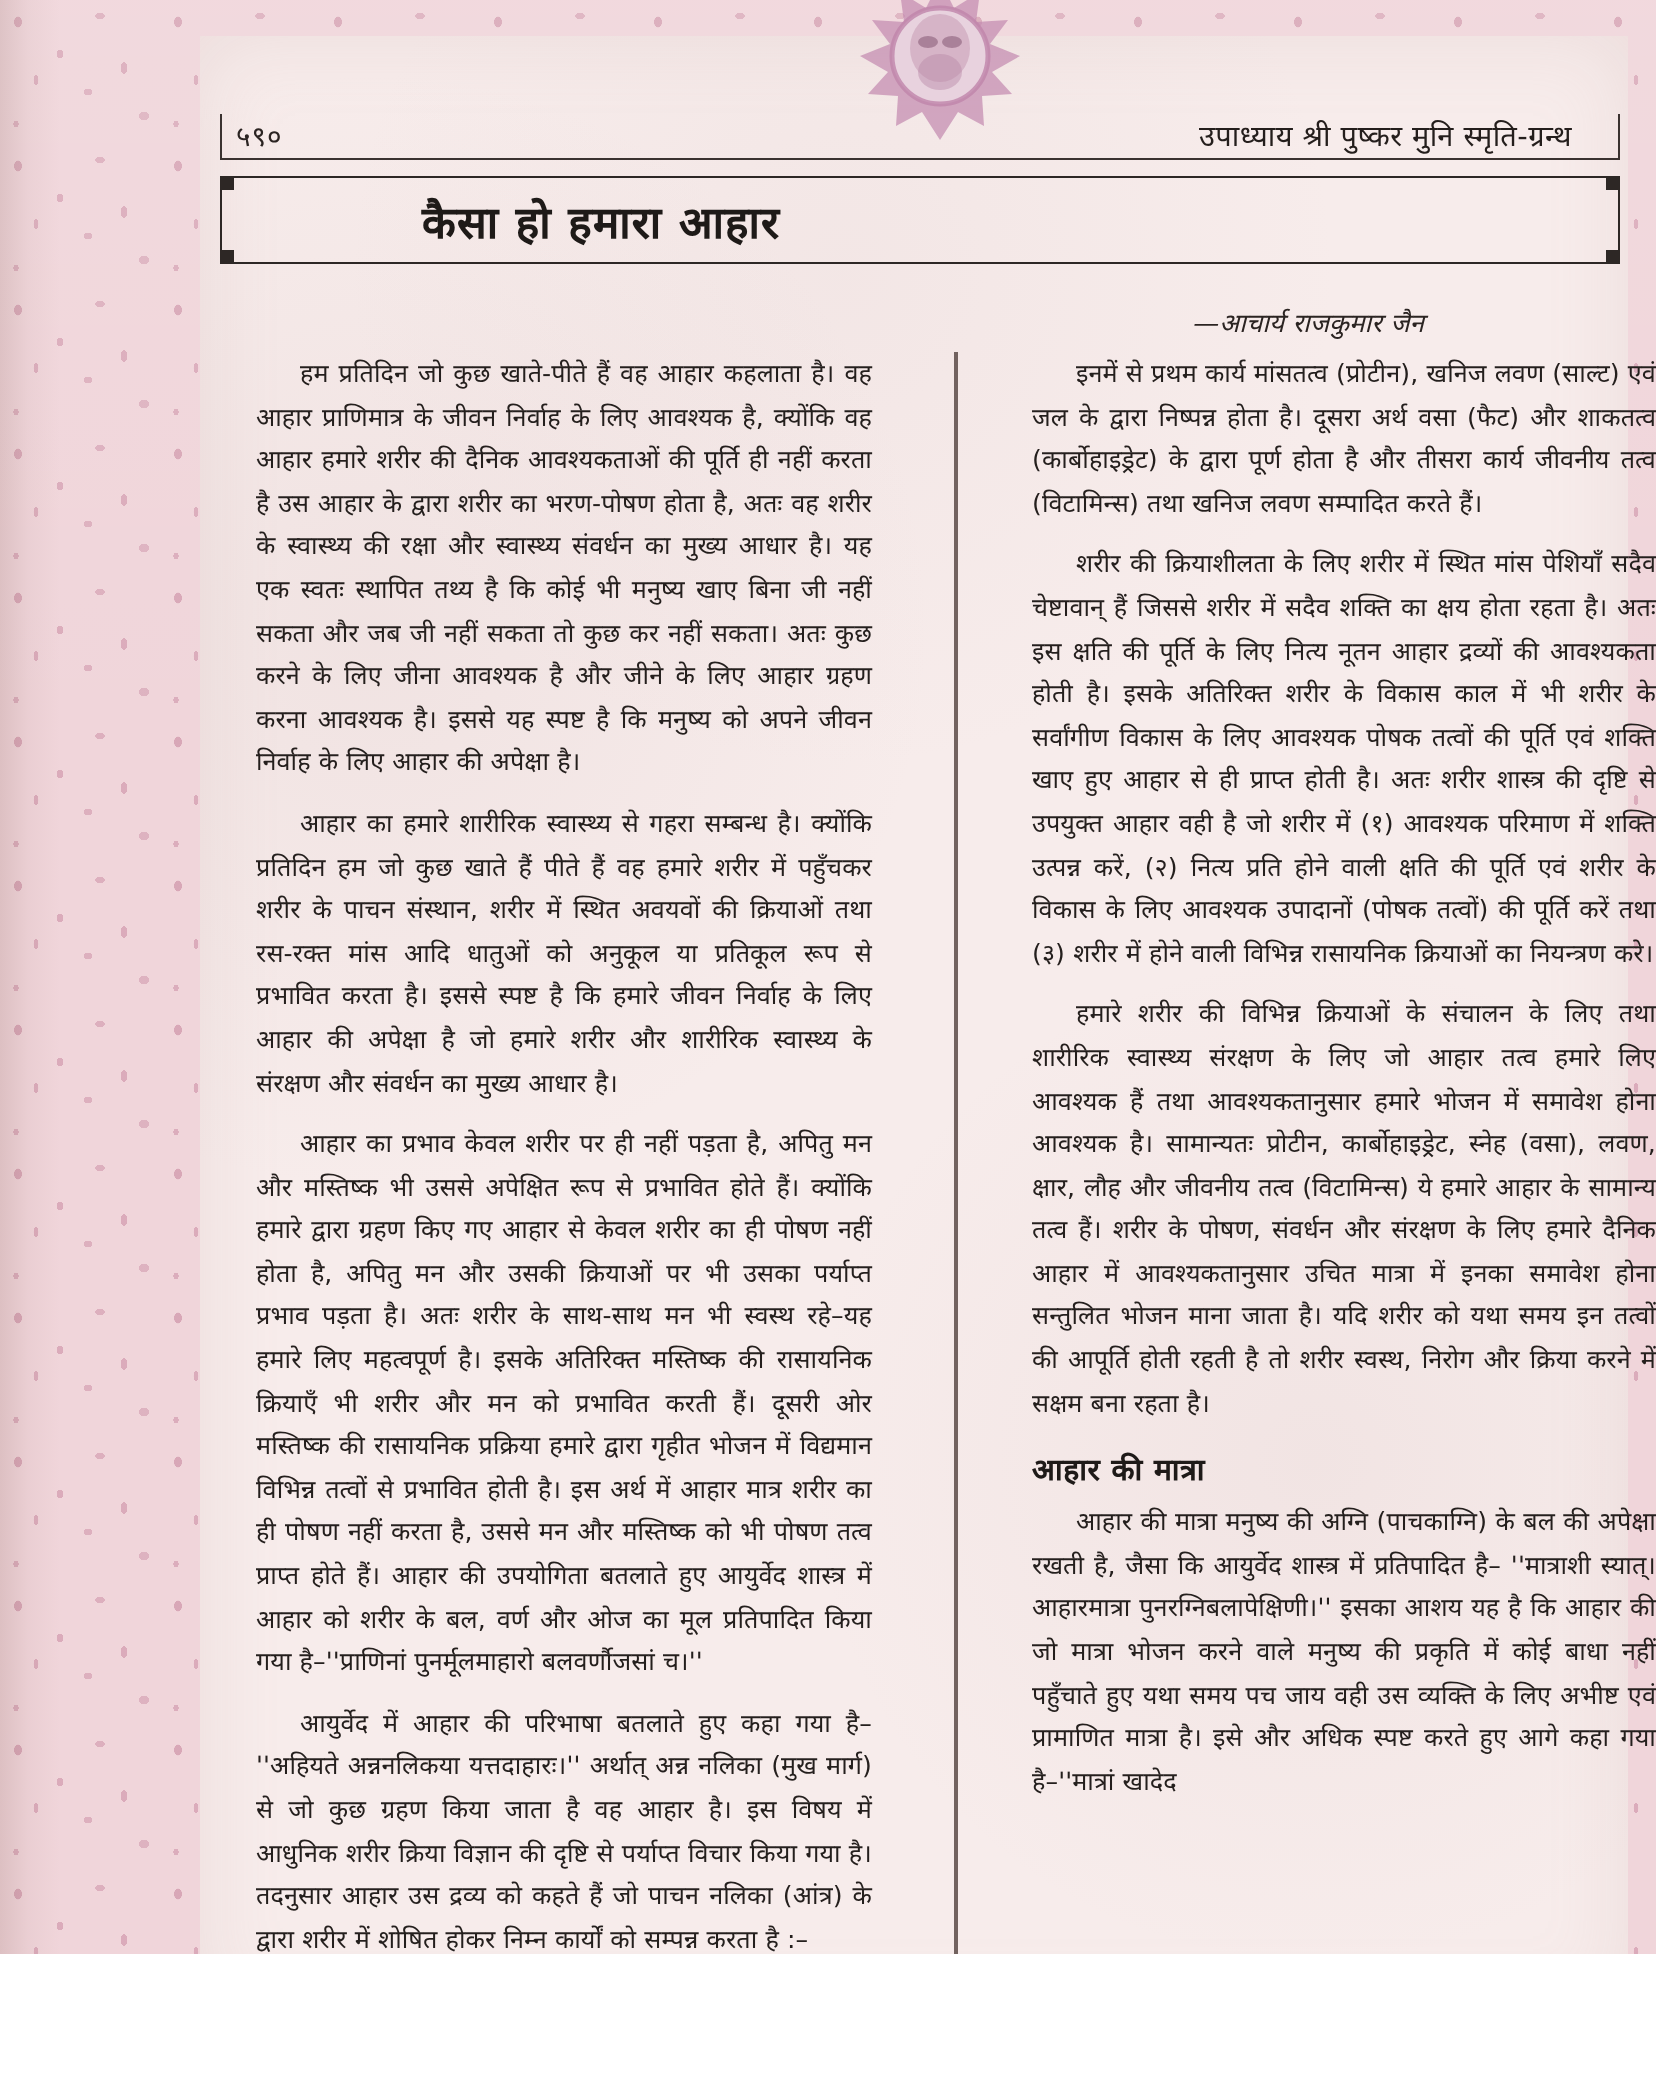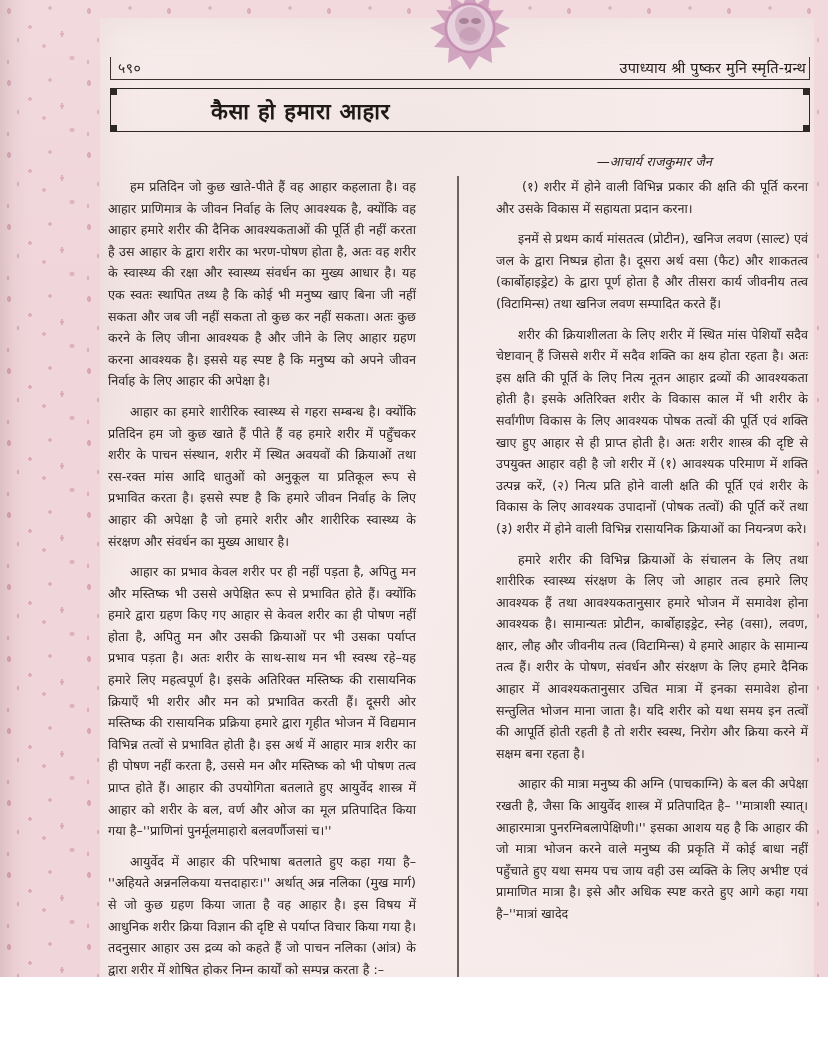--- a/index.html
+++ b/index.html
@@ -110,21 +110,21 @@
     font-family: "DejaVu Sans", sans-serif;
     font-size: 14px;
     color: #2b2422;
     padding-left: 8px;
     letter-spacing: .5px;
   }
   .book-title {
     font-family: "DejaVu Sans", sans-serif;
     font-size: 14.5px;
     color: #241e1c;
-    padding-right: 4px;
+    padding-right: 24px;
     letter-spacing: .2px;
   }
 
   
   .title-box {
     position: absolute;
     left: 110px;
     top: 88px;
     width: 700px;
     height: 44px;
@@ -161,21 +161,21 @@
     font-family: "DejaVu Sans", sans-serif;
     font-style: italic;
     font-size: 13px;
     color: #2b2422;
     margin-top: 12px;
   }
 
   
   .columns {
     position: absolute;
-    left: 108px;
+    left: 128px;
     top: 176px;
     width: 700px;
     height: 818px;
     display: flex;
     justify-content: center;
   }
   .col {
     width: 322px;
     box-sizing: border-box;
   }
@@ -289,26 +289,26 @@
       <p class="body">आहार का हमारे शारीरिक स्वास्थ्य से गहरा सम्बन्ध है। क्योंकि प्रतिदिन हम जो कुछ खाते हैं पीते हैं वह हमारे शरीर में पहुँचकर शरीर के पाचन संस्थान, शरीर में स्थित अवयवों की क्रियाओं तथा रस-रक्त मांस आदि धातुओं को अनुकूल या प्रतिकूल रूप से प्रभावित करता है। इससे स्पष्ट है कि हमारे जीवन निर्वाह के लिए आहार की अपेक्षा है जो हमारे शरीर और शारीरिक स्वास्थ्य के संरक्षण और संवर्धन का मुख्य आधार है।</p>
       <p class="body">आहार का प्रभाव केवल शरीर पर ही नहीं पड़ता है, अपितु मन और मस्तिष्क भी उससे अपेक्षित रूप से प्रभावित होते हैं। क्योंकि हमारे द्वारा ग्रहण किए गए आहार से केवल शरीर का ही पोषण नहीं होता है, अपितु मन और उसकी क्रियाओं पर भी उसका पर्याप्त प्रभाव पड़ता है। अतः शरीर के साथ-साथ मन भी स्वस्थ रहे–यह हमारे लिए महत्वपूर्ण है। इसके अतिरिक्त मस्तिष्क की रासायनिक क्रियाएँ भी शरीर और मन को प्रभावित करती हैं। दूसरी ओर मस्तिष्क की रासायनिक प्रक्रिया हमारे द्वारा गृहीत भोजन में विद्यमान विभिन्न तत्वों से प्रभावित होती है। इस अर्थ में आहार मात्र शरीर का ही पोषण नहीं करता है, उससे मन और मस्तिष्क को भी पोषण तत्व प्राप्त होते हैं। आहार की उपयोगिता बतलाते हुए आयुर्वेद शास्त्र में आहार को शरीर के बल, वर्ण और ओज का मूल प्रतिपादित किया गया है–''प्राणिनां पुनर्मूलमाहारो बलवर्णौजसां च।''</p>
       <p class="body">आयुर्वेद में आहार की परिभाषा बतलाते हुए कहा गया है– ''अहियते अन्ननलिकया यत्तदाहारः।'' अर्थात् अन्न नलिका (मुख मार्ग) से जो कुछ ग्रहण किया जाता है वह आहार है। इस विषय में आधुनिक शरीर क्रिया विज्ञान की दृष्टि से पर्याप्त विचार किया गया है। तदनुसार आहार उस द्रव्य को कहते हैं जो पाचन नलिका (आंत्र) के द्वारा शरीर में शोषित होकर निम्न कार्यों को सम्पन्न करता है :–</p>
     </div>
 
     <div class="col-gap">
       <div class="rule"></div>
     </div>
 
     <div class="col col-right">
-      <p class="listitem">(१) शरीर में होने वाली विभिन्न प्रकार की क्षति की पूर्ति करना और उसके विकास में सहायता प्रदान करना।</p>
 
       <p class="body">इनमें से प्रथम कार्य मांसतत्व (प्रोटीन), खनिज लवण (साल्ट) एवं जल के द्वारा निष्पन्न होता है। दूसरा अर्थ वसा (फैट) और शाकतत्व (कार्बोहाइड्रेट) के द्वारा पूर्ण होता है और तीसरा कार्य जीवनीय तत्व (विटामिन्स) तथा खनिज लवण सम्पादित करते हैं।</p>
       <p class="body">शरीर की क्रियाशीलता के लिए शरीर में स्थित मांस पेशियाँ सदैव चेष्टावान् हैं जिससे शरीर में सदैव शक्ति का क्षय होता रहता है। अतः इस क्षति की पूर्ति के लिए नित्य नूतन आहार द्रव्यों की आवश्यकता होती है। इसके अतिरिक्त शरीर के विकास काल में भी शरीर के सर्वांगीण विकास के लिए आवश्यक पोषक तत्वों की पूर्ति एवं शक्ति खाए हुए आहार से ही प्राप्त होती है। अतः शरीर शास्त्र की दृष्टि से उपयुक्त आहार वही है जो शरीर में (१) आवश्यक परिमाण में शक्ति उत्पन्न करें, (२) नित्य प्रति होने वाली क्षति की पूर्ति एवं शरीर के विकास के लिए आवश्यक उपादानों (पोषक तत्वों) की पूर्ति करें तथा (३) शरीर में होने वाली विभिन्न रासायनिक क्रियाओं का नियन्त्रण करे।</p>
       <p class="body">हमारे शरीर की विभिन्न क्रियाओं के संचालन के लिए तथा शारीरिक स्वास्थ्य संरक्षण के लिए जो आहार तत्व हमारे लिए आवश्यक हैं तथा आवश्यकतानुसार हमारे भोजन में समावेश होना आवश्यक है। सामान्यतः प्रोटीन, कार्बोहाइड्रेट, स्नेह (वसा), लवण, क्षार, लौह और जीवनीय तत्व (विटामिन्स) ये हमारे आहार के सामान्य तत्व हैं। शरीर के पोषण, संवर्धन और संरक्षण के लिए हमारे दैनिक आहार में आवश्यकतानुसार उचित मात्रा में इनका समावेश होना सन्तुलित भोजन माना जाता है। यदि शरीर को यथा समय इन तत्वों की आपूर्ति होती रहती है तो शरीर स्वस्थ, निरोग और क्रिया करने में सक्षम बना रहता है।</p>
 
+      <h3 class="subhead">आहार की मात्रा</h3>
 
       <p class="body">आहार की मात्रा मनुष्य की अग्नि (पाचकाग्नि) के बल की अपेक्षा रखती है, जैसा कि आयुर्वेद शास्त्र में प्रतिपादित है– ''मात्राशी स्यात्। आहारमात्रा पुनरग्निबलापेक्षिणी।'' इसका आशय यह है कि आहार की जो मात्रा भोजन करने वाले मनुष्य की प्रकृति में कोई बाधा नहीं पहुँचाते हुए यथा समय पच जाय वही उस व्यक्ति के लिए अभीष्ट एवं प्रामाणित मात्रा है। इसे और अधिक स्पष्ट करते हुए आगे कहा गया है–''मात्रां खादेद</p>
     </div>
   </div>
 
   <div class="bottom-rule"></div>
 
   <div class="watermark wm-left"></div>
   <div class="watermark wm-mid">For Personal &amp; Private Use Only</div>
   <div class="watermark wm-right">www.jainelibrary.org</div>

